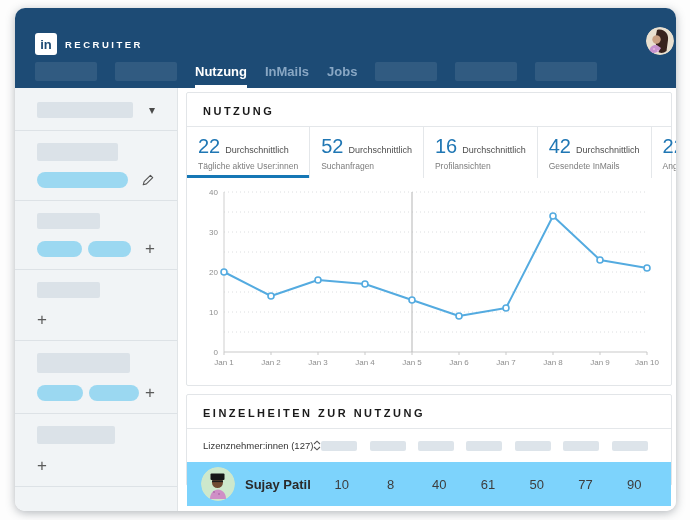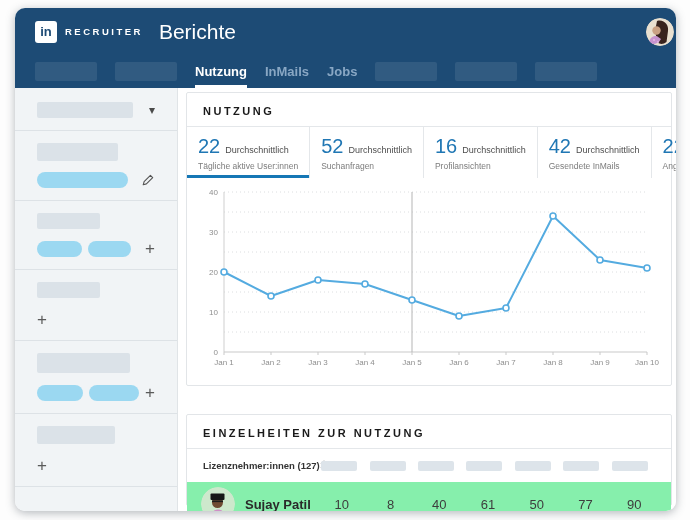--- a/index.html
+++ b/index.html
@@ -2,21 +2,21 @@
 <html><head>
 <meta charset="utf-8">
 <style>
   html,body{margin:0;padding:0;width:690px;height:520px;background:#fdfdfd;overflow:hidden;
             font-family:"Liberation Sans",sans-serif;}
   .app-card{position:absolute;left:15px;top:8px;width:661px;height:503px;background:#fff;
             border-radius:10px;box-shadow:0 2px 10px rgba(70,80,90,.4);overflow:hidden;}
 
   
   .header{height:80px;background:#1d4b75;}
-  .header-top{display:flex;align-items:center;height:47px;padding:0 2px 0 20px;}
+  .header-top{display:flex;align-items:flex-end;height:47px;padding:0 2px 0 20px;}
   .brand{display:flex;align-items:center;gap:8px;cursor:pointer;}
   .logo-box{width:22px;height:22px;background:#fff;border-radius:3px;color:#1d4b75;
             font-weight:700;font-size:13px;display:flex;align-items:center;justify-content:center;}
   .brand-text{color:#fff;font-size:9.5px;font-weight:600;letter-spacing:2.5px;}
   .page-title{color:#fff;font-size:21px;font-weight:400;margin:0 0 0 16px;}
   .avatar-top{margin-left:auto;width:28px;height:28px;border-radius:50%;overflow:hidden;cursor:pointer;flex:none;}
   .tab-row{display:flex;align-items:center;height:33px;padding:0 20px;gap:18px;}
   .tab-ph{width:62px;height:19px;background:rgba(255,255,255,.09);border-radius:2px;flex:none;}
   .tabs{display:flex;height:100%;gap:18px;}
   .tab{display:flex;align-items:center;height:100%;box-sizing:border-box;border-bottom:3px solid transparent;
@@ -35,60 +35,59 @@
   .pill{background:#9bd8f1;border-radius:8px;height:16px;display:inline-block;cursor:pointer;}
   .sb-div{border:none;border-top:1px solid #dde2e6;margin:12px 0;}
   .caret{margin-left:auto;color:#4a4a4a;font-size:12px;line-height:1;cursor:pointer;}
   .plus{color:#5a5a5a;font-size:17px;font-weight:300;line-height:1;cursor:pointer;}
   .pencil{margin-left:auto;cursor:pointer;display:flex;}
 
   
   .panel{position:absolute;left:8px;width:486px;background:#fff;border:1px solid #e2e5e8;
          box-sizing:border-box;border-radius:2px;}
   .panel-usage{top:4px;height:294px;}
-  .panel-details{top:306px;height:92px;margin-top:20px;}
+  .panel-details{top:306px;height:92px;}
   .panel h2{margin:0;padding:12px 16px 9px;font-size:11px;font-weight:700;letter-spacing:2.5px;color:#1a1a1a;}
   .divider{height:1px;background:#e4e7ea;}
 
   
   .stats{display:flex;}
   .stat-card{flex:1;padding:8px 11px 7px;border-right:1px solid #e4e7ea;cursor:pointer;box-sizing:border-box;}
   .stat-card:last-child{border-right:none;}
   .stat-card.active{box-shadow:inset 0 -3px 0 #1577b5;}
   .stat-top{display:flex;align-items:baseline;gap:5px;}
   .stat-value{font-size:20px;color:#2077b4;}
   .stat-label{font-size:9px;color:#4d4d4d;}
   .stat-sub{font-size:8.5px;color:#7c7c7c;margin-top:3px;white-space:nowrap;}
 
   .chart{display:block;margin:6px 0 0 11px;}
 
   
   .table-head{display:grid;grid-template-columns:112px repeat(7,1fr);align-items:center;height:33px;
               padding:0 17px 0 16px;}
-  .th-label{display:flex;align-items:flex-end;font-size:9.5px;font-weight:700;color:#333;white-space:nowrap;}
+  .th-label{display:flex;align-items:flex-end;font-size:9.5px;font-weight:400;color:#333;white-space:nowrap;}
   .sort{display:flex;flex-direction:column;cursor:pointer;}
   .th-ph{width:36px;height:10px;background:#dde4ea;border-radius:2px;margin:0 auto;}
   .trow{display:grid;grid-template-columns:112px repeat(7,1fr);align-items:center;height:44px;
-        padding:0 17px 0 14px;background:#86efac;cursor:pointer;gap:9px;}
+        padding:0 17px 0 14px;background:#7dd3fc;cursor:pointer;gap:9px;}
   .row-id{display:flex;align-items:center;gap:10px;}
   .row-avatar{width:34px;height:34px;border-radius:50%;overflow:hidden;flex:none;}
   .row-name{font-size:13px;font-weight:600;color:#2a2a2a;white-space:nowrap;}
   .tcell{text-align:center;font-size:13px;color:#3d3d3d;}
 </style>
 </head>
 <body>
 
 <div class="app-card">
   <div class="header">
     <div class="header-top">
       <div class="brand">
         <span class="logo-box">in</span>
         <span class="brand-text">RECRUITER</span>
       </div>
-      <h1 class="page-title">Berichte</h1>
       <div class="avatar-top">
         <svg width="28" height="28" viewBox="0 0 28 28">
           <circle cx="14" cy="14" r="14" fill="#e9e0d0"></circle>
           <path d="M11 3c7-2 12 4 11 10l-1.5 11c-3 2.5-6.5 2.5-9 .5L9 13z" fill="#38231d"></path>
           <circle cx="10.5" cy="12.5" r="4.2" fill="#caa183"></circle>
           <path d="M3 25c.5-5.5 5-8 8.5-6.5l3.5 2.5c-2 4.5-8 6.5-12 4z" fill="#c793ce"></path>
           <circle cx="8" cy="22" r="1" fill="#e7b7e3"></circle>
             <circle cx="12" cy="24" r="1" fill="#e7b7e3"></circle>
         </svg>
       </div>

